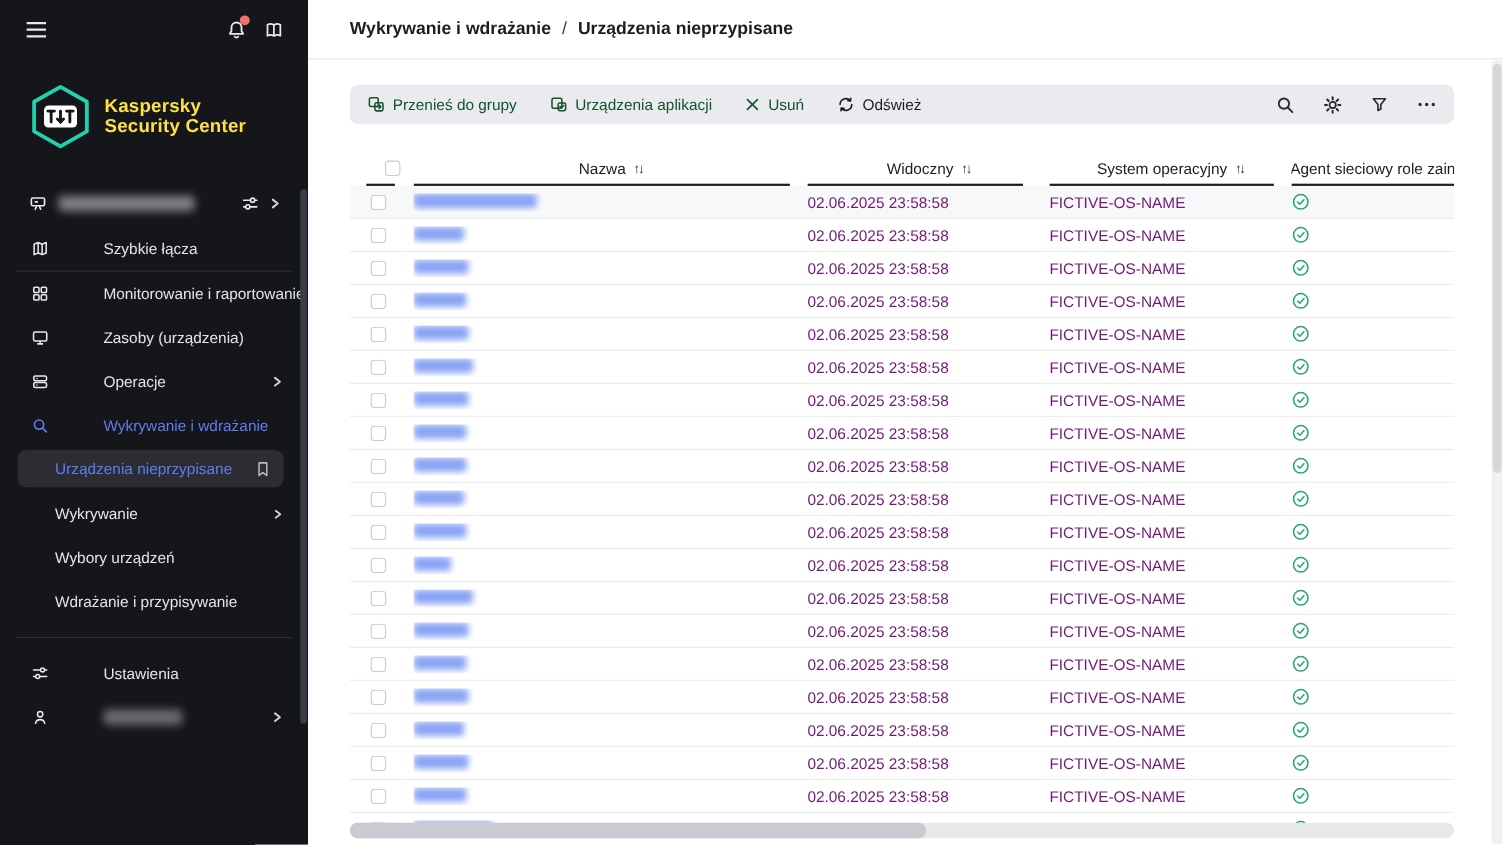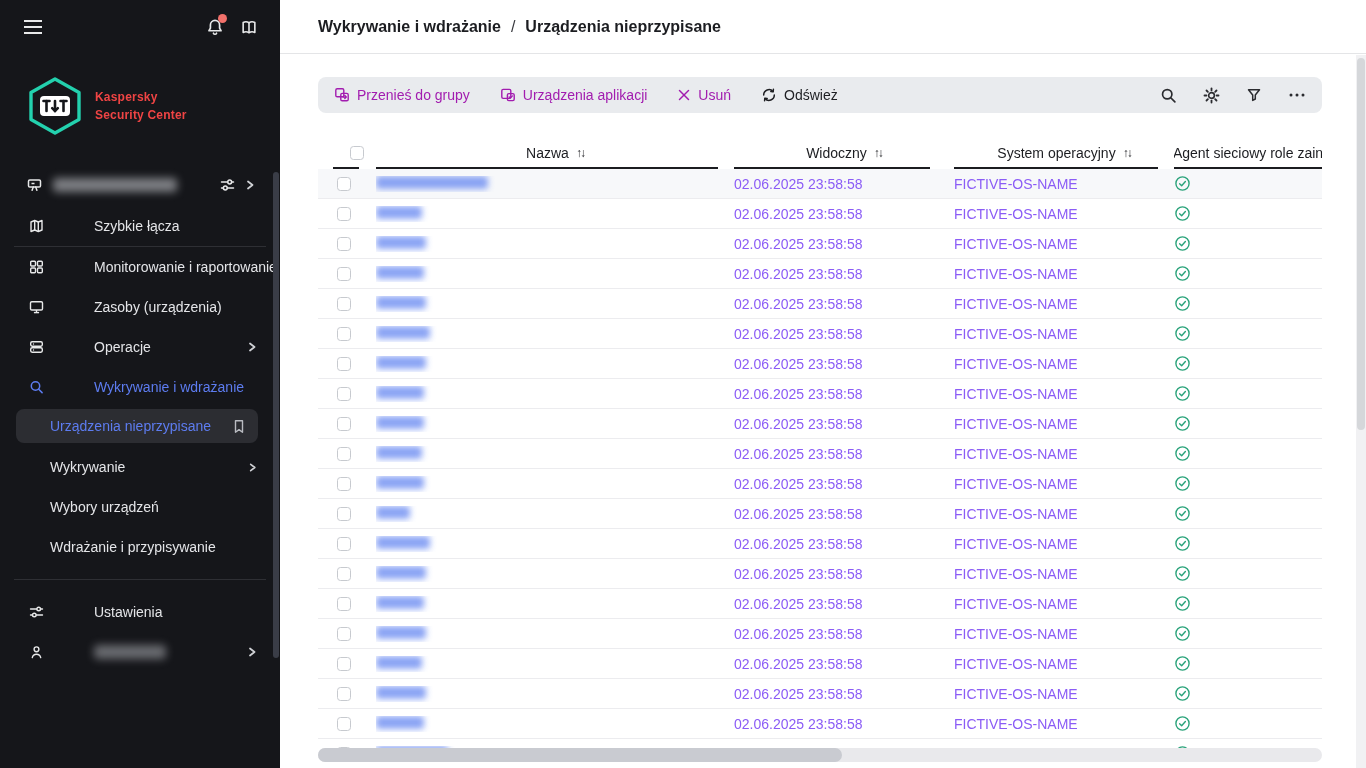--- a/index.html
+++ b/index.html
@@ -8,21 +8,21 @@
   .app { display:flex; width:1366px; height:768px; }
 
   
   .sidebar { position:relative; width:280px; height:768px; background:#15161a; color:#e8e9ea; flex:none; }
   .sb-top { height:54px; display:flex; align-items:center; justify-content:space-between; padding:0 22px 0 24px; }
   .icon-btn { background:none; border:none; color:#e8e9ea; cursor:pointer; display:inline-flex; align-items:center; justify-content:center; padding:0; }
   .sb-top-right { display:flex; align-items:center; gap:16px; }
   .bell-wrap { position:relative; display:inline-flex; }
   .dot { position:absolute; top:-4px; right:-3px; width:9px; height:9px; border-radius:50%; background:#f2716b; }
   .brand { display:flex; align-items:center; margin:22px 0 0 26px; }
-  .brand-text { margin-left:11px; font-weight:bold; font-size:12px; line-height:18px; color:#ef4444; letter-spacing:.2px; }
+  .brand-text { margin-left:11px; font-weight:bold; font-size:17px; line-height:18px; color:#fde047; letter-spacing:.2px; }
   .server-row { display:flex; align-items:center; height:30px; margin-top:34px; padding:0 24px 0 26px; cursor:pointer; }
   .redact { display:inline-block; border-radius:4px; }
   .redact-light { height:14px; width:124px; background:rgba(212,214,218,.55); filter:blur(4px); margin-left:10px; }
   .server-row .spacer { flex:1; }
   nav { margin-top:6px; }
   .nav-item { display:flex; align-items:center; height:40px; padding:0 22px 0 28px; font-size:14px; color:#e4e5e8; cursor:pointer;gap:40px; }
   .nav-item .nav-ico { width:17px; display:inline-flex; justify-content:center; flex:none; }
   .nav-item .lbl { margin-left:9px; white-space:nowrap; }
   .nav-item .grow { flex:1; }
   .nav-item.active { color:#5d7cf0; }
@@ -38,40 +38,40 @@
   .chev.blue { color:#5d7cf0; }
 
   
   main { position:relative; width:1086px; height:768px; background:#fff; overflow:hidden; }
   .breadcrumb-bar { height:54px; display:flex; align-items:center; padding-left:38px; border-bottom:1px solid #e4e5e7; font-size:16px; font-weight:600; color:#1c1d21; }
   .breadcrumb-bar .sep { margin:0 10px; font-weight:400; color:#3a3b40; }
 
   .toolbar { display:flex; align-items:center; margin:23px 44px 0 38px; width:1004px; height:36px; background:#e9ebee; border-radius:8px; padding:0 16px; }
   .tb-left { display:flex; align-items:center; gap:30px; }
   .tb-btn { display:inline-flex; align-items:center; gap:7px; background:none; border:none; font-size:14px; font-family:inherit; cursor:pointer; }
-  .tb-btn.disabled { color:#a21caf; cursor:default; }
+  .tb-btn.disabled { color:#14532d; cursor:default; }
   .tb-btn.enabled { color:#1d1e22; }
   .tb-spacer { flex:1; }
   .tb-right { display:flex; align-items:center; gap:26px; }
   .tb-ico { background:none; border:none; color:#2a2b2f; cursor:pointer; display:inline-flex; padding:0; }
 
   .table { margin:24px 0 0 38px; width:1004px; }
   .thead, .trow { display:grid; grid-template-columns:58px 358px 220px 220px 148px; align-items:center; }
   .thead { height:32px; font-size:14px; color:#1c1d21; }
   .th { position:relative; height:32px; display:flex; align-items:center; white-space:nowrap; overflow:hidden;justify-content:center; }
   .th .sort { margin-left:7px; font-size:12px; letter-spacing:-2px; color:#26272b; }
   .th::after { content:""; position:absolute; left:0; bottom:0; height:2px; background:#1b1c20; }
   .th.t-check::after { left:15px; width:26px; }
   .th.t-name::after  { width:342px; }
   .th.t-visible::after { width:196px; }
   .th.t-os::after { width:204px; }
   .th.t-agent::after { width:148px; }
   .th.t-check { padding-left:19px; }
 
-  .trow { height:30px; border-bottom:1px solid #ececef; font-size:14px; color:#8b5cf6; }
+  .trow { height:30px; border-bottom:1px solid #ececef; font-size:14px; color:#701a75; }
   .trow.hover { background:#f7f8fa; }
   .cell { white-space:nowrap; overflow:hidden; }
   .c-check { padding-left:19px; display:flex; align-items:center; }
   .checkbox { width:14px; height:14px; border:1.5px solid #c7cacf; border-radius:3.5px; background:#fff; display:inline-block; cursor:pointer; }
   .redact-blue { height:13px; background:#6e8ef2; filter:blur(3px); opacity:.8; border-radius:3px; cursor:pointer; }
   .c-agent { display:flex; align-items:center; color:#2aa37a; }
 
   .hscroll { position:absolute; left:38px; top:748px; width:1004px; height:14px; background:#e9e9ec; border-radius:7px; }
   .hthumb { position:absolute; left:0; top:0; width:524px; height:14px; background:#c9cbd1; border-radius:7px; cursor:pointer; }
   .vscroll { position:absolute; right:0; top:55px; width:10px; height:713px; background:#f1f1f3; }

